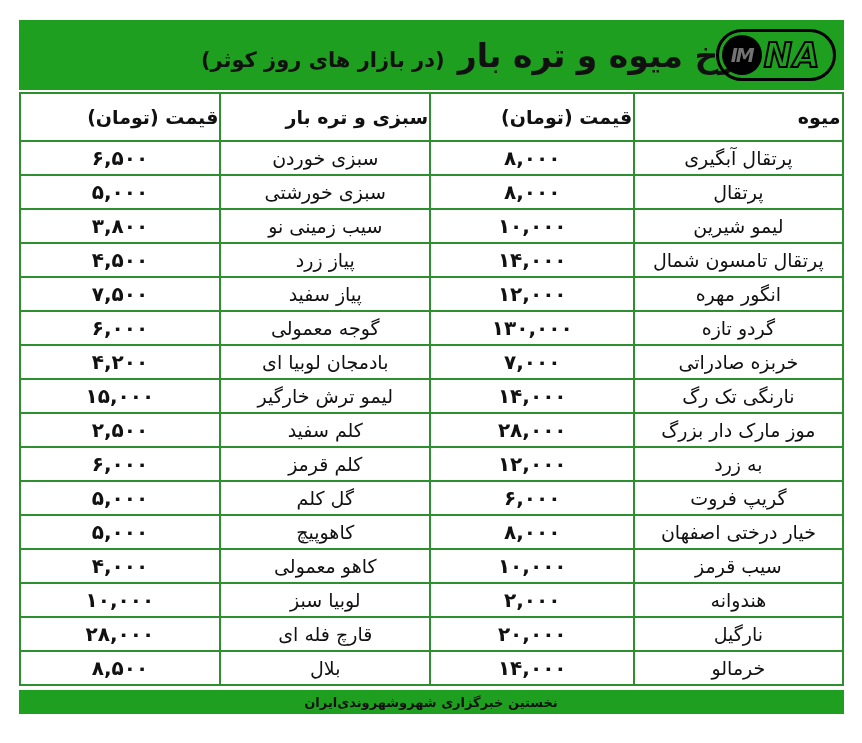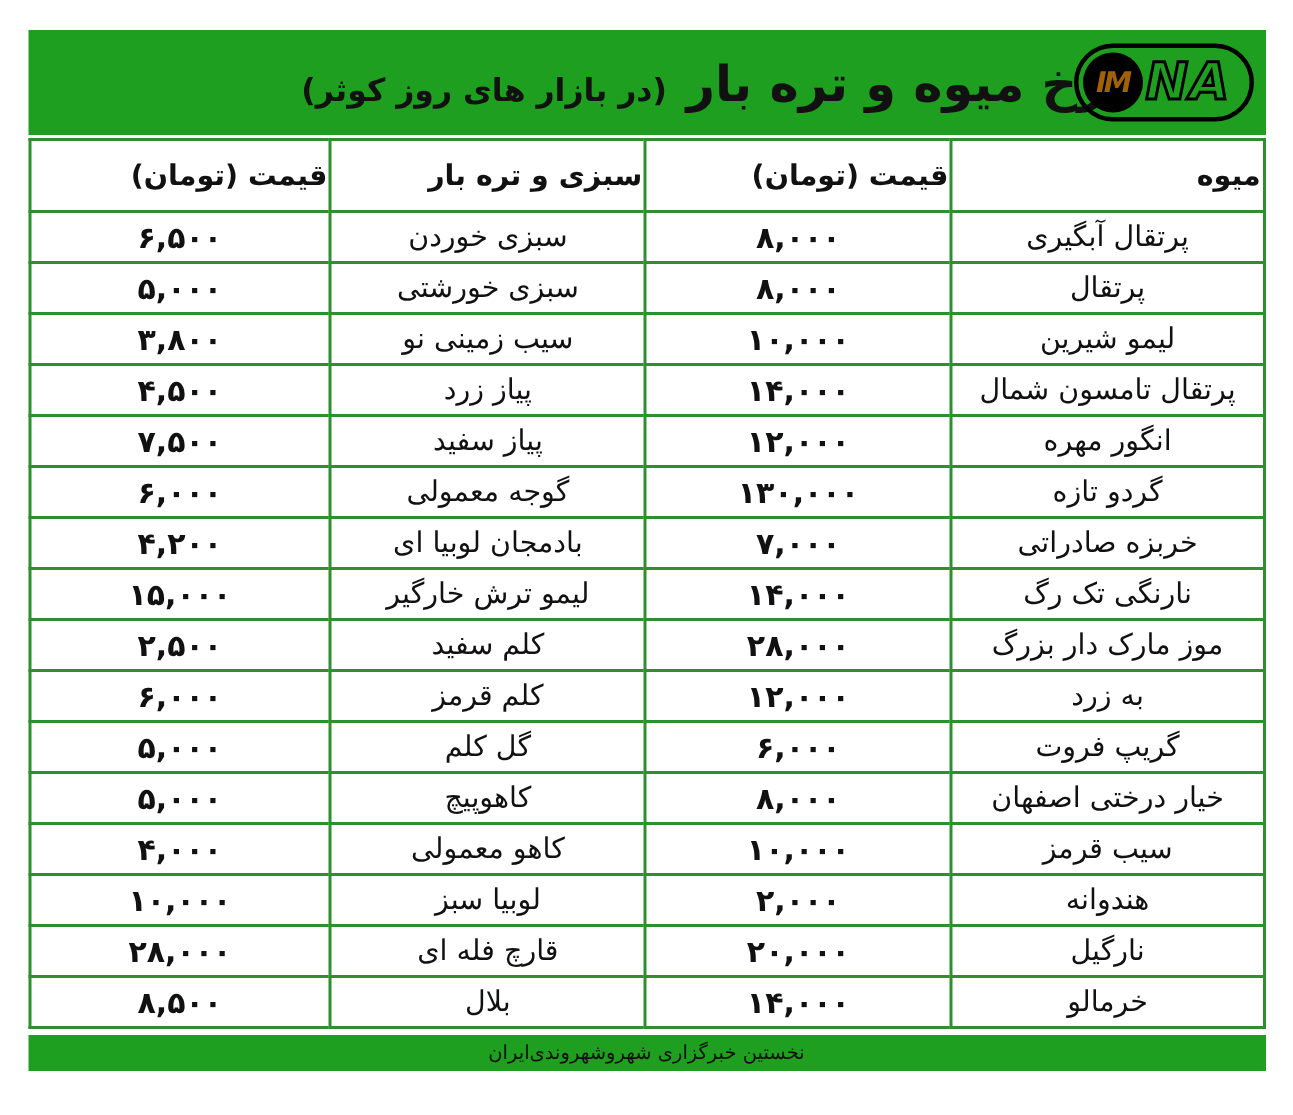--- a/index.html
+++ b/index.html
@@ -54,21 +54,21 @@
     border: 3px solid #000;
     border-radius: 26px;
     padding: 3px 12px 3px 3px;
     gap: 2px;
   }
   .logo-circle {
     width: 40px;
     height: 40px;
     border-radius: 50%;
     background: #000;
-    color: #a16207;
+    color: #737373;
     display: flex;
     align-items: center;
     justify-content: center;
     font-weight: bold;
     font-style: italic;
     font-size: 19px;
     letter-spacing: -2px;
   }
   .logo-rest {
     font-size: 34px;
@@ -115,21 +115,21 @@
     margin-top: 4px;
     height: 24px;
     background: #1f9f1f;
     direction: rtl;
     display: flex;
     align-items: center;
     justify-content: center;
     gap: 6px;
     color: #111;
   }
-  .footer .fa { font-size: 13px; font-weight: normal; }
+  .footer .fa { font-size: 13px; font-weight: bold; }
   .footer .en { font-size: 14px; }
 </style>
 </head>
 <body>
 
 <div class="page">
 
   <div class="banner">
     <div class="titles">
       <span class="title-main">نرخ میوه و تره بار</span>

